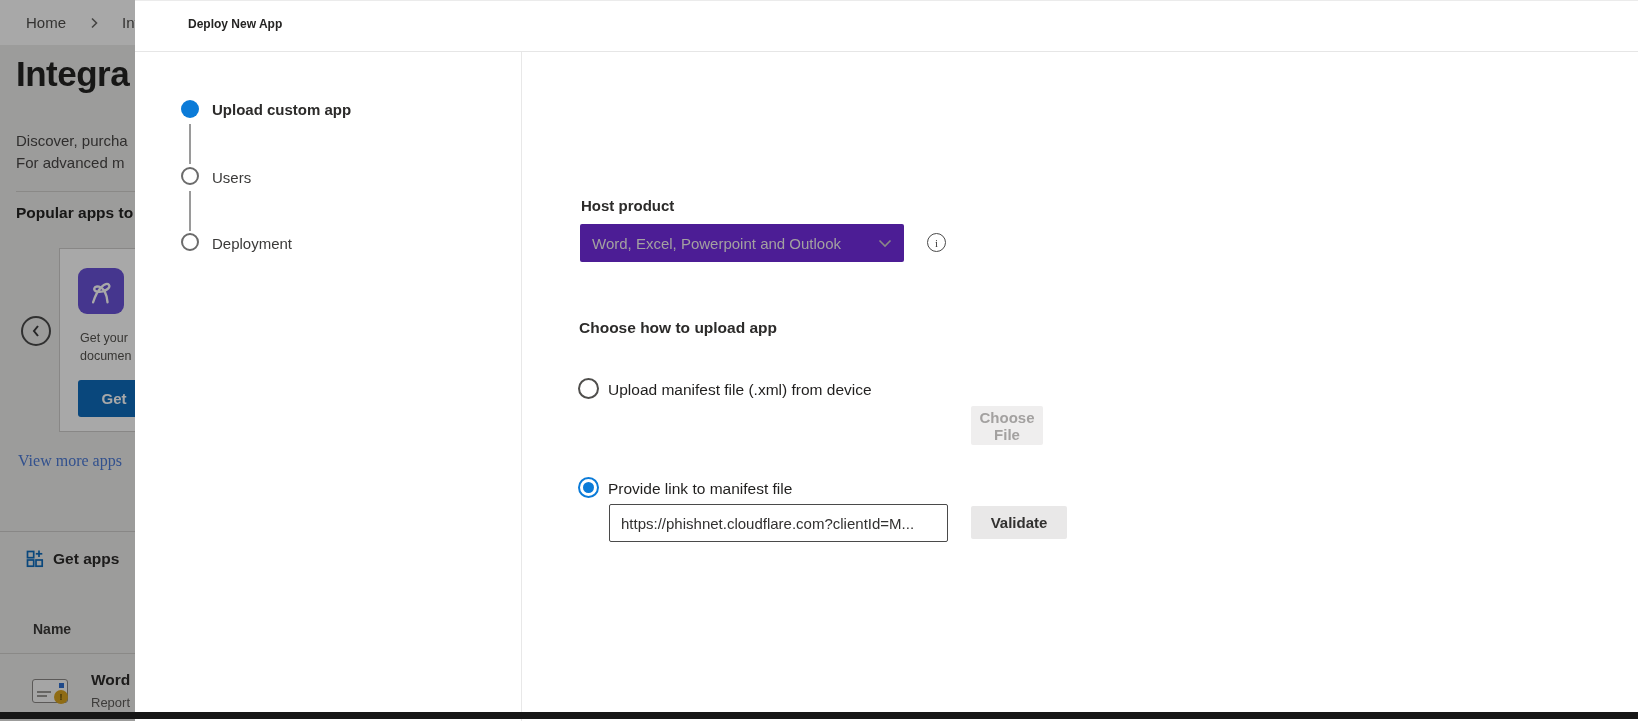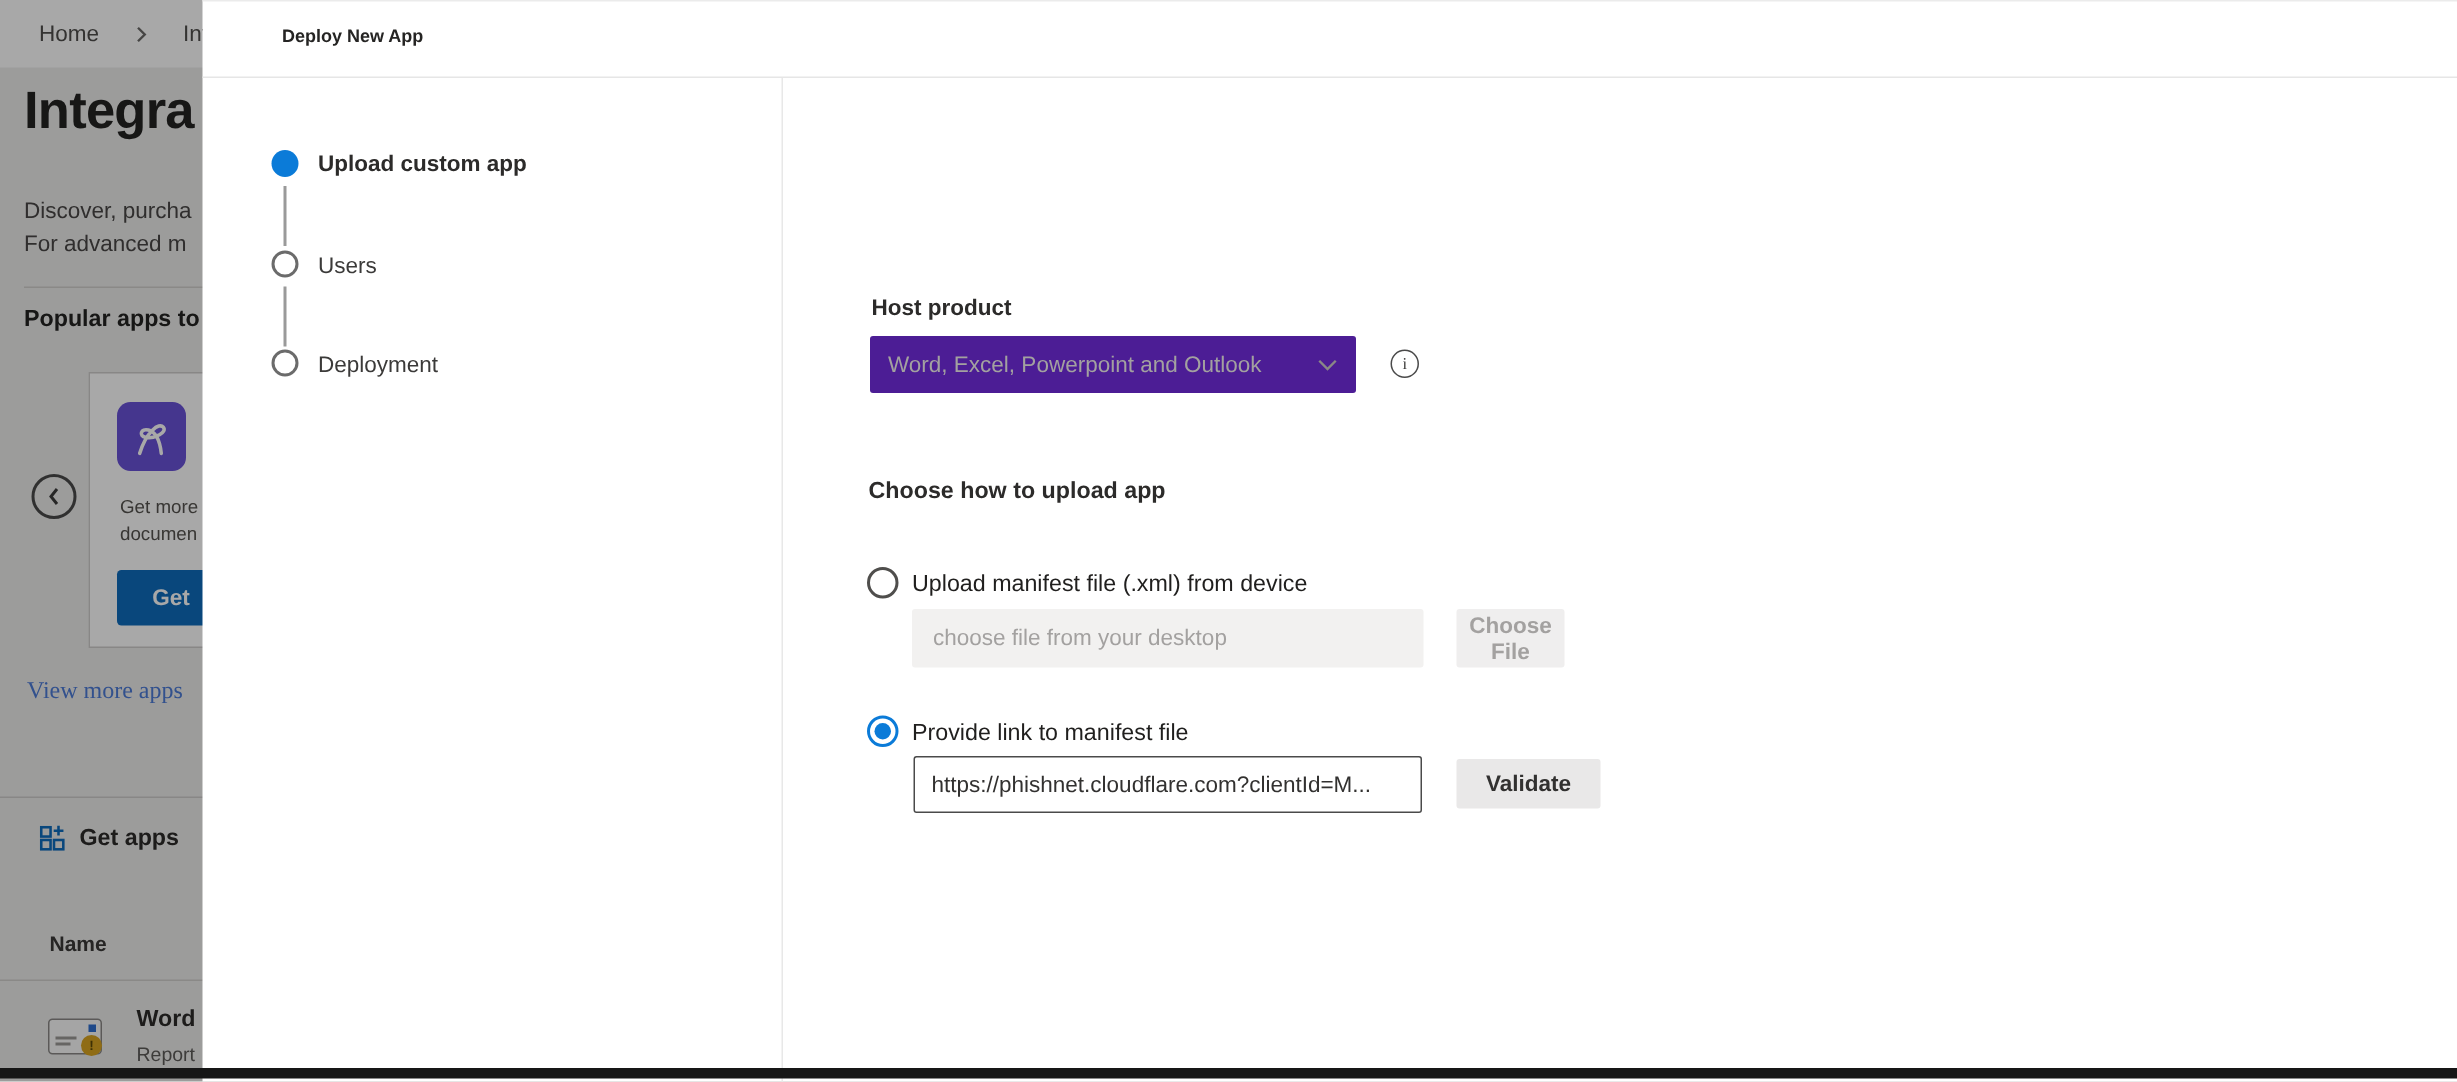--- a/index.html
+++ b/index.html
@@ -126,21 +126,21 @@
   <div class="abs bd-desc2 nowrap">For advanced m</div>
   <div class="abs bd-div1"></div>
   <div class="abs bd-section nowrap">Popular apps to</div>
 
   <div class="abs bd-card"></div>
   <div class="abs adobe-tile">
     <svg width="36" height="36" viewBox="0 0 32 32">
       <path d="M9 26 C 13 13, 20.5 7.5, 23 10.5 C 25.5 13.5, 18 17.5, 12.5 16.5 C 8.3 15.7, 9.6 11, 14.2 12.2 C 19.5 13.6, 21.2 20.5, 21.8 26" stroke="#ffffff" stroke-width="2.1" fill="none" stroke-linecap="round"></path>
     </svg>
   </div>
-  <div class="abs bd-card-line1 nowrap">Get more</div>
+  <div class="abs bd-card-line1 nowrap">Get your</div>
   <div class="abs bd-card-line2 nowrap">documen</div>
   <button class="abs bd-get-btn">
     <span>Get</span>
   </button>
   <div class="abs bd-chev-circle">
     <svg width="12" height="14" viewBox="0 0 12 14">
       <polyline points="8,2 4,7 8,12" fill="none" stroke="#3a3a3a" stroke-width="2"></polyline>
     </svg>
   </div>
   <div class="abs bd-viewmore nowrap">View more apps</div>
@@ -193,21 +193,20 @@
     <svg width="14" height="9" viewBox="0 0 14 9">
       <polyline points="1.5,1.5 7,7 12.5,1.5" fill="none" stroke="#8a8886" stroke-width="1.6"></polyline>
     </svg>
   </div>
   <div class="abs info-circle">i</div>
 
   <div class="abs choose-label nowrap">Choose how to upload app</div>
 
   <div class="abs radio-outer radio-off r1"></div>
   <div class="abs radio-label rl1 nowrap">Upload manifest file (.xml) from device</div>
-  <input class="abs file-input" type="text" placeholder="choose file from your desktop" style="">
   <button class="abs gray-btn choosefile-btn">
     <span>Choose File</span>
   </button>
 
   <div class="abs radio-outer radio-on r2">
     <div class="radio-inner"></div>
   </div>
   <div class="abs radio-label rl2 nowrap">Provide link to manifest file</div>
   <input class="abs url-input" type="text" value="https://phishnet.cloudflare.com?clientId=M..." style="">
   <button class="abs gray-btn validate-btn">

